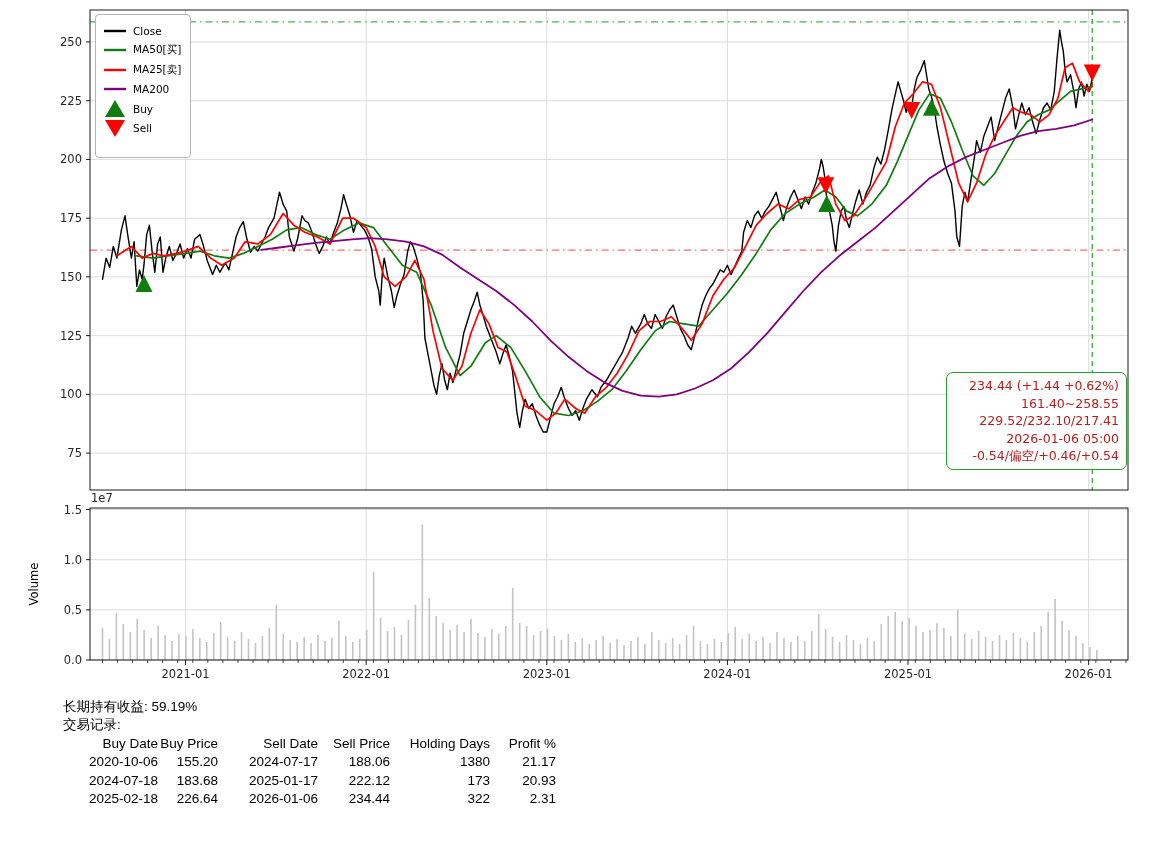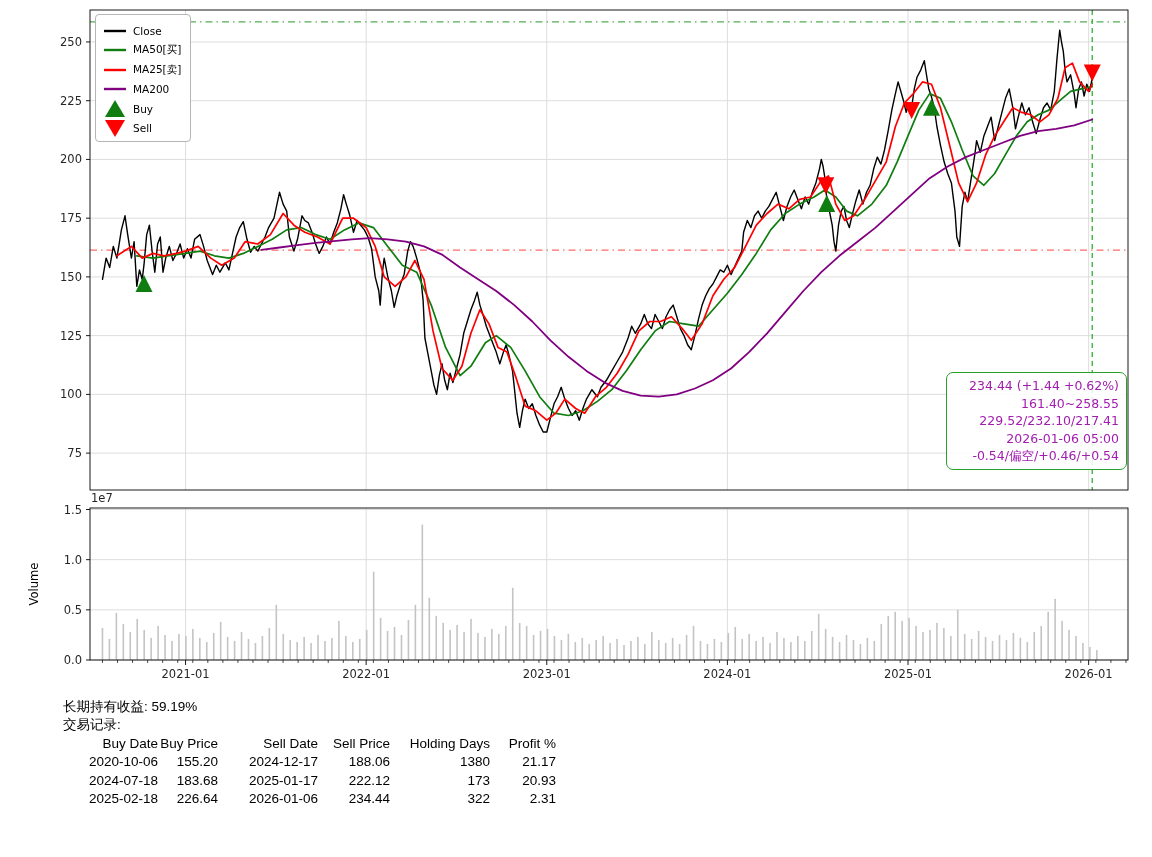--- a/index.html
+++ b/index.html
@@ -1,28 +1,28 @@
 <!DOCTYPE html>
 <html><head>
 <meta charset="utf-8">
 <style>
   html,body{margin:0;padding:0;background:#ffffff;}
   .figure{position:relative;width:1152px;height:857px;background:#ffffff;
           font-family:"DejaVu Sans",sans-serif;overflow:hidden;}
   #chart-svg{position:absolute;left:0;top:0;}
   
   .legend{position:absolute;left:95px;top:14px;background:#ffffff;
-          border:1px solid #b5b5b5;border-radius:4px;padding:6px 9px 3px 8px;z-index:5;}
+          border:1px solid #b5b5b5;border-radius:4px;padding:6px 9px 19px 8px;z-index:5;}
   .legend-item{display:flex;align-items:center;height:19.5px;}
   .legend-swatch{width:22px;margin-right:7px;flex:0 0 auto;display:flex;align-items:center;justify-content:center;}
   .legend-label{font-size:10.5px;color:#000;white-space:nowrap;}
   
   .infobox{position:absolute;right:25px;top:372px;width:181px;box-sizing:border-box;
            border:1.5px solid #2aa02c;border-radius:7px;background:rgba(255,255,255,0.85);
-           color:#a21caf;font-size:12.5px;line-height:17.6px;text-align:right;
+           color:#b91c1c;font-size:12.5px;line-height:17.6px;text-align:right;
            padding:4px 7px;z-index:4;}
   
   .stats{position:absolute;left:63px;top:698px;color:#000;
          font-family:"Liberation Sans","DejaVu Sans",sans-serif;
          font-size:13.5px;line-height:18.4px;}
   .stats .line{white-space:pre;}
   .trades{display:grid;grid-template-columns:95px 60px 10px 90px 72px 100px 66px;}
   .trades .c-left{text-align:right;}
   .trades .c-right{text-align:right;}
   .trades .hdr1{padding-left:8px;}
@@ -408,21 +408,21 @@
       <div class="c-right">Buy Price</div>
       <div></div>
       <div class="c-left">Sell Date</div>
       <div class="c-right">Sell Price</div>
       <div class="c-right">Holding Days</div>
       <div class="c-right">Profit %</div>
 
       <div class="c-left">2020-10-06</div>
       <div class="c-right">155.20</div>
       <div></div>
-      <div class="c-left">2024-12-17</div>
+      <div class="c-left">2024-07-17</div>
       <div class="c-right">188.06</div>
       <div class="c-right">1380</div>
       <div class="c-right">21.17</div>
 
       <div class="c-left">2024-07-18</div>
       <div class="c-right">183.68</div>
       <div></div>
       <div class="c-left">2025-01-17</div>
       <div class="c-right">222.12</div>
       <div class="c-right">173</div>

